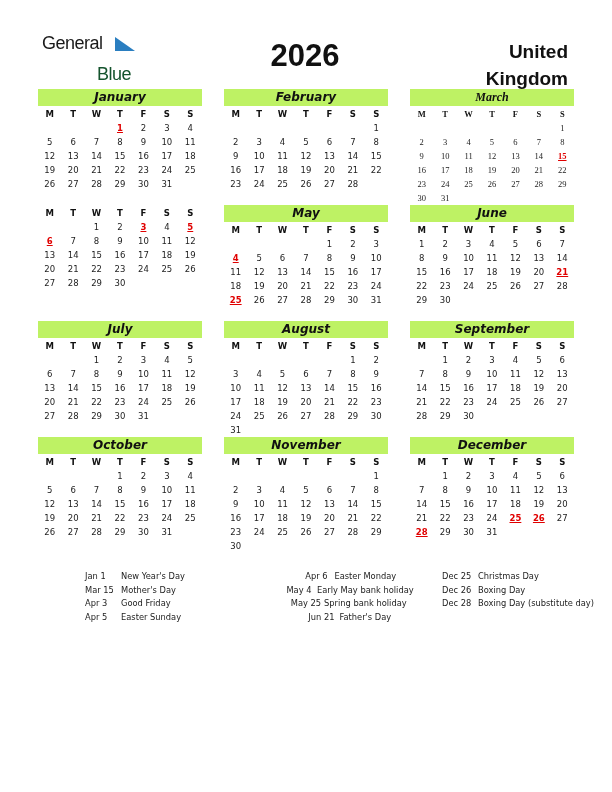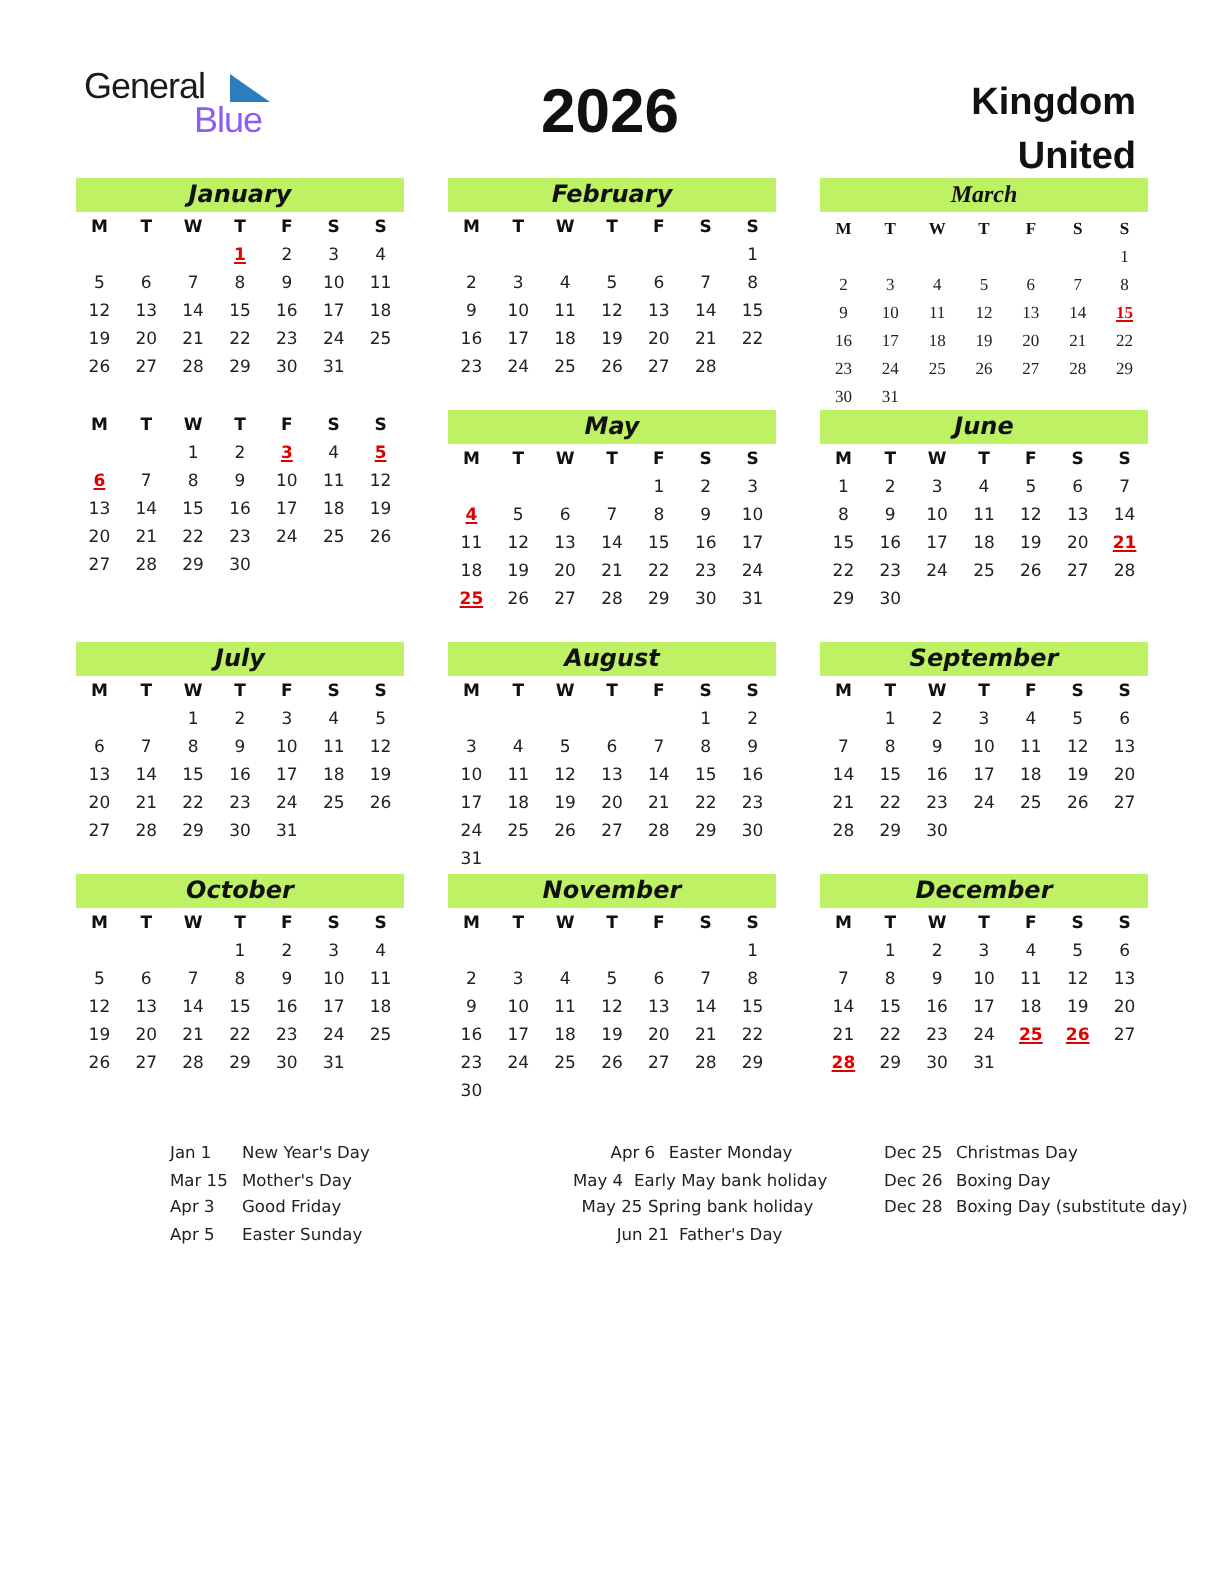--- a/index.html
+++ b/index.html
@@ -1,20 +1,20 @@
 <!DOCTYPE html>
 <html><head>
 <meta charset="utf-8">
 <style>
   html, body { margin: 0; padding: 0; background: #ffffff; }
   body { width: 612px; height: 792px; position: relative; overflow: hidden;
          font-family: "DejaVu Sans", "Liberation Sans", sans-serif; color: #222; }
   .logo { position: absolute; left: 42px; top: 33px; width: 100px; height: 40px; }
   .logo .general { position: absolute; left: 0; top: 0; font-size: 18px; color: #1a1a1a; letter-spacing: -0.5px; font-family: "Liberation Sans", sans-serif; }
-  .logo .blue { position: absolute; left: 55px; top: 17px; font-size: 18px; color: #8b5cf6; letter-spacing: -0.5px; font-family: "Liberation Sans", sans-serif; }
+  .logo .blue { position: absolute; left: 55px; top: 31px; font-size: 18px; color: #14532d; letter-spacing: -0.5px; font-family: "Liberation Sans", sans-serif; }
   .logo .tri { position: absolute; left: 73px; top: 4px; width: 0; height: 0;
                border-left: 20px solid #2a7ec0; border-top: 14px solid transparent; }
   .year { position: absolute; left: 255px; top: 38px; width: 100px; text-align: center;
           font-size: 31px; font-weight: bold; color: #111; font-family: "Liberation Sans", sans-serif; }
   .country { position: absolute; right: 44px; top: 38px; text-align: right; font-size: 19px; font-weight: bold;
              line-height: 27px; color: #111; font-family: "Liberation Sans", sans-serif; }
   .month { position: absolute; width: 164px; }
   .month-head { background: #bef264; height: 17px; line-height: 17px; text-align: center;
                 font-style: italic; font-weight: bold; font-size: 12px; color: #111; }
   .grid { display: grid; grid-template-columns: repeat(7, 1fr); margin-top: 1px; }
@@ -30,22 +30,22 @@
 
 <div class="logo">
   <span class="general">General</span>
   <span class="tri"></span>
   <span class="blue">Blue</span>
 </div>
 
 <div class="year">2026</div>
 
 <div class="country">
+  <div>United</div>
   <div>Kingdom</div>
-  <div>United</div>
 </div>
 
 <div id="months-container">
     <div class="month" style="left: 38px; top: 89px;">
       <div class="month-head">January</div>
       <div class="grid">
         <div class="dow">M</div>
         <div class="dow">T</div>
         <div class="dow">W</div>
         <div class="dow">T</div>

